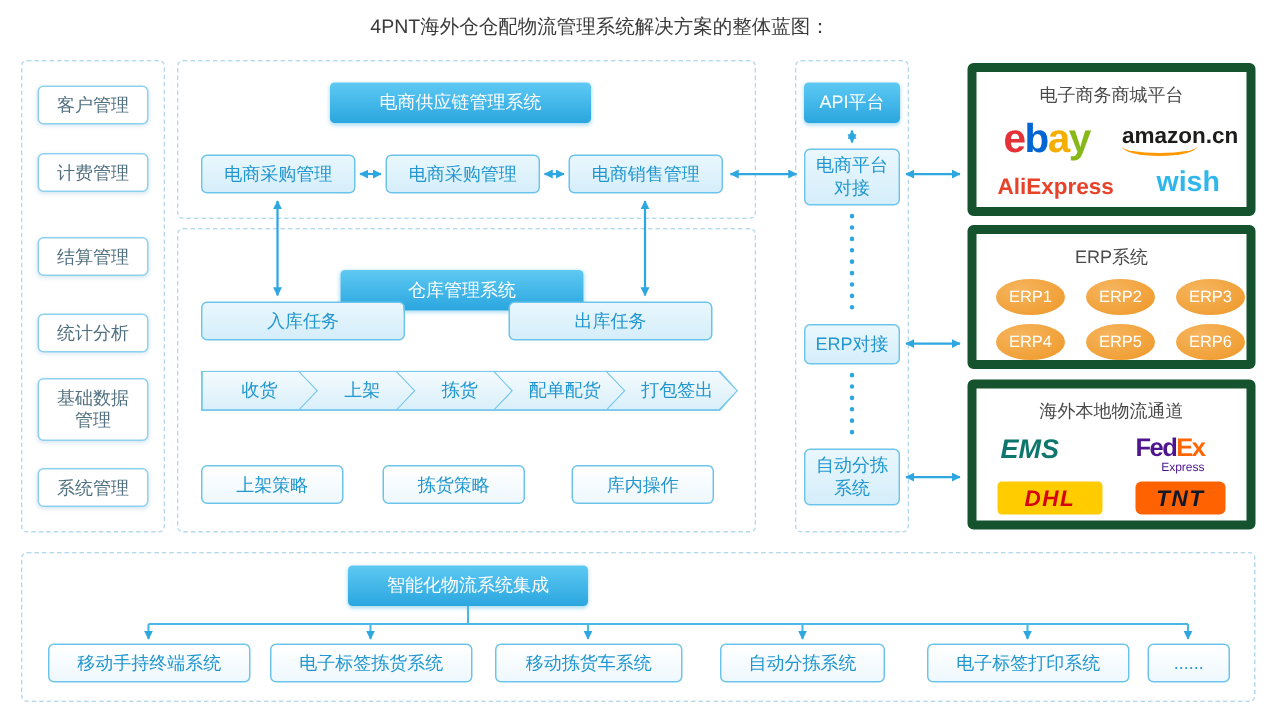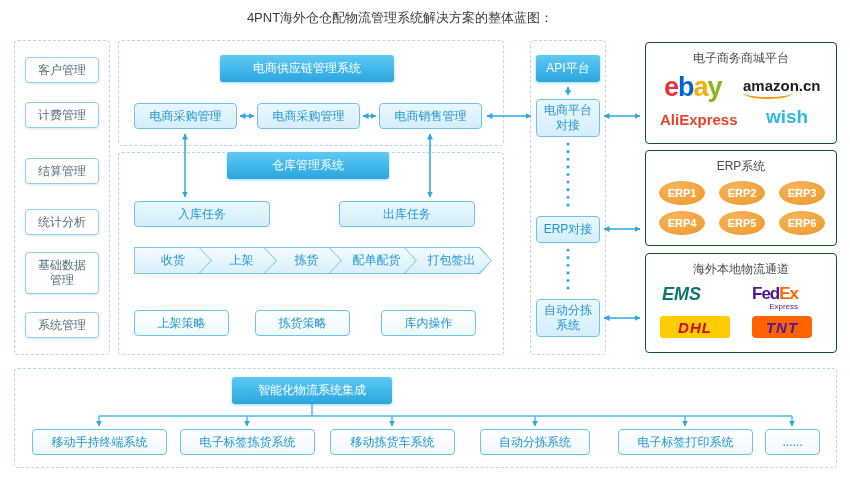--- a/index.html
+++ b/index.html
@@ -8,25 +8,25 @@
   .page-title{position:absolute;top:9px;left:0;width:800px;text-align:center;font-size:13px;color:#3a3a3a;}
   .dashed-panel{position:absolute;border:1px dashed #b5d9ec;border-radius:4px;background:#fff;}
   .blue-header{position:absolute;background:linear-gradient(180deg,#5ec9f3,#2aa6df);color:#fff;font-size:12px;
     border-radius:3px;box-shadow:0 1px 3px rgba(42,166,223,.45);display:flex;align-items:center;justify-content:center;text-align:right;}
   .node{position:absolute;border:1px solid #6cc4ea;border-radius:4px;background:linear-gradient(180deg,#ffffff,#eef8fd);
     color:#2196cf;font-size:12px;display:flex;align-items:center;justify-content:center;text-align:center;line-height:15px;}
   .node.filled{background:linear-gradient(180deg,#e9f7fd,#d5eefa);}
   .sidebar-node{position:absolute;border:1px solid #8ed1ef;border-radius:4px;background:#fff;
     box-shadow:0 1px 3px rgba(100,160,200,.25);color:#51707f;font-size:12px;line-height:15px;
     display:flex;align-items:center;justify-content:center;text-align:center;padding:0 10px;}
-  .card{position:absolute;border:1px solid #14532d;border-radius:4px;background:#fff;}
+  .card{position:absolute;border:6px solid #14532d;border-radius:4px;background:#fff;}
   .card-title{position:absolute;top:7px;left:0;width:100%;text-align:center;font-size:12px;color:#4a4a4a;}
   .erp-oval{position:absolute;width:46px;height:24px;border-radius:50%;
     background:radial-gradient(ellipse at 35% 30%,#f6b55e,#ee9726);
-    color:#fff;font-size:11px;font-weight:bold;display:flex;align-items:center;justify-content:center;}
+    color:#fff;font-size:11px;font-weight:normal;display:flex;align-items:center;justify-content:center;}
   .chev{position:absolute;top:247px;height:27px;}
   .chev .bg{position:absolute;inset:0;background:#79c9ec;}
   .chev .bg::after{content:"";position:absolute;inset:1px;background:linear-gradient(180deg,#f4fbfe,#d9effa);}
   .chev.first .bg,.chev.first .bg::after{clip-path:polygon(0 0,calc(100% - 12px) 0,100% 50%,calc(100% - 12px) 100%,0 100%);}
   .chev.mid .bg,.chev.mid .bg::after{clip-path:polygon(0 0,calc(100% - 12px) 0,100% 50%,calc(100% - 12px) 100%,0 100%,12px 50%);}
   .chev .lbl{position:relative;display:block;width:100%;text-align:center;line-height:27px;font-size:12px;color:#2196cf;}
   .chev.mid .lbl{padding-left:7px;}
   .eb-e{color:#e53238}.eb-b{color:#0064d2}.eb-a{color:#f5af02}.eb-y{color:#86b817}
   .amazon-swoosh{display:block;margin-top:-3px;width:50px;height:7px;border-bottom:2px solid #ff9900;
     border-radius:0 0 55% 55% / 0 0 100% 100%;}
@@ -48,21 +48,21 @@
   <div class="sidebar-node" style="left:25px;top:252px;width:74px;height:42px">基础数据管理</div>
   <div class="sidebar-node" style="left:25px;top:312px;width:74px;height:26px">系统管理</div>
 
   <div class="dashed-panel" style="left:118px;top:40px;width:386px;height:106px"></div>
   <div class="blue-header" style="left:220px;top:55px;width:174px;height:27px">电商供应链管理系统</div>
   <div class="node filled" style="left:134px;top:103px;width:103px;height:26px">电商采购管理</div>
   <div class="node filled" style="left:257px;top:103px;width:103px;height:26px">电商采购管理</div>
   <div class="node filled" style="left:379px;top:103px;width:103px;height:26px">电商销售管理</div>
 
   <div class="dashed-panel" style="left:118px;top:152px;width:386px;height:203px"></div>
-  <div class="blue-header" style="left:227px;top:152px;width:162px;height:27px">仓库管理系统</div>
+  <div class="blue-header" style="left:227px;top:180px;width:162px;height:27px">仓库管理系统</div>
   <div class="node filled" style="left:134px;top:201px;width:136px;height:26px">入库任务</div>
   <div class="node filled" style="left:339px;top:201px;width:136px;height:26px">出库任务</div>
 
   <div class="chev first" style="left:134px;width:78px">
     <span class="bg"></span>
     <span class="lbl">收货</span>
   </div>
   <div class="chev mid" style="left:199px;width:78px">
     <span class="bg"></span>
     <span class="lbl">上架</span>
@@ -114,21 +114,21 @@
   </div>
 
   <div class="card" style="left:645px;top:253px;width:192px;height:100px">
     <div class="card-title">海外本地物流通道</div>
     <div style="position:absolute;left:16px;top:30px;font-weight:bold;font-style:italic;font-size:18px;color:#0f766e">EMS</div>
     <div style="position:absolute;left:106px;top:30px">
       <span style="font-weight:bold;font-size:17px;color:#4d148c;letter-spacing:-1px">Fed</span><span style="font-weight:bold;font-size:17px;color:#ff6600;letter-spacing:-1px">Ex</span>
       <div style="font-size:8px;color:#4d148c;text-align:right;margin-top:-2px">Express</div>
     </div>
     <div style="position:absolute;left:14px;top:62px;width:70px;height:22px;background:#ffcc00;border-radius:3px;display:flex;align-items:center;justify-content:center;font-style:italic;font-weight:bold;font-size:15px;color:#d40511;letter-spacing:1px">DHL</div>
-    <div style="position:absolute;left:106px;top:62px;width:60px;height:22px;background:#ff6200;border-radius:4px;display:flex;align-items:center;justify-content:center;font-style:italic;font-weight:bold;font-size:15px;color:#4c1d95;letter-spacing:1px">TNT</div>
+    <div style="position:absolute;left:106px;top:62px;width:60px;height:22px;background:#ff6200;border-radius:4px;display:flex;align-items:center;justify-content:center;font-style:italic;font-weight:bold;font-size:15px;color:#0f172a;letter-spacing:1px">TNT</div>
   </div>
 
   <div class="dashed-panel" style="left:14px;top:368px;width:823px;height:100px"></div>
   <div class="blue-header" style="left:232px;top:377px;width:160px;height:27px">智能化物流系统集成</div>
   <div class="node" style="left:32px;top:429px;width:135px;height:26px">移动手持终端系统</div>
   <div class="node" style="left:180px;top:429px;width:135px;height:26px">电子标签拣货系统</div>
   <div class="node" style="left:330px;top:429px;width:125px;height:26px">移动拣货车系统</div>
   <div class="node" style="left:480px;top:429px;width:110px;height:26px">自动分拣系统</div>
   <div class="node" style="left:618px;top:429px;width:135px;height:26px">电子标签打印系统</div>
   <div class="node" style="left:765px;top:429px;width:55px;height:26px">......</div>

